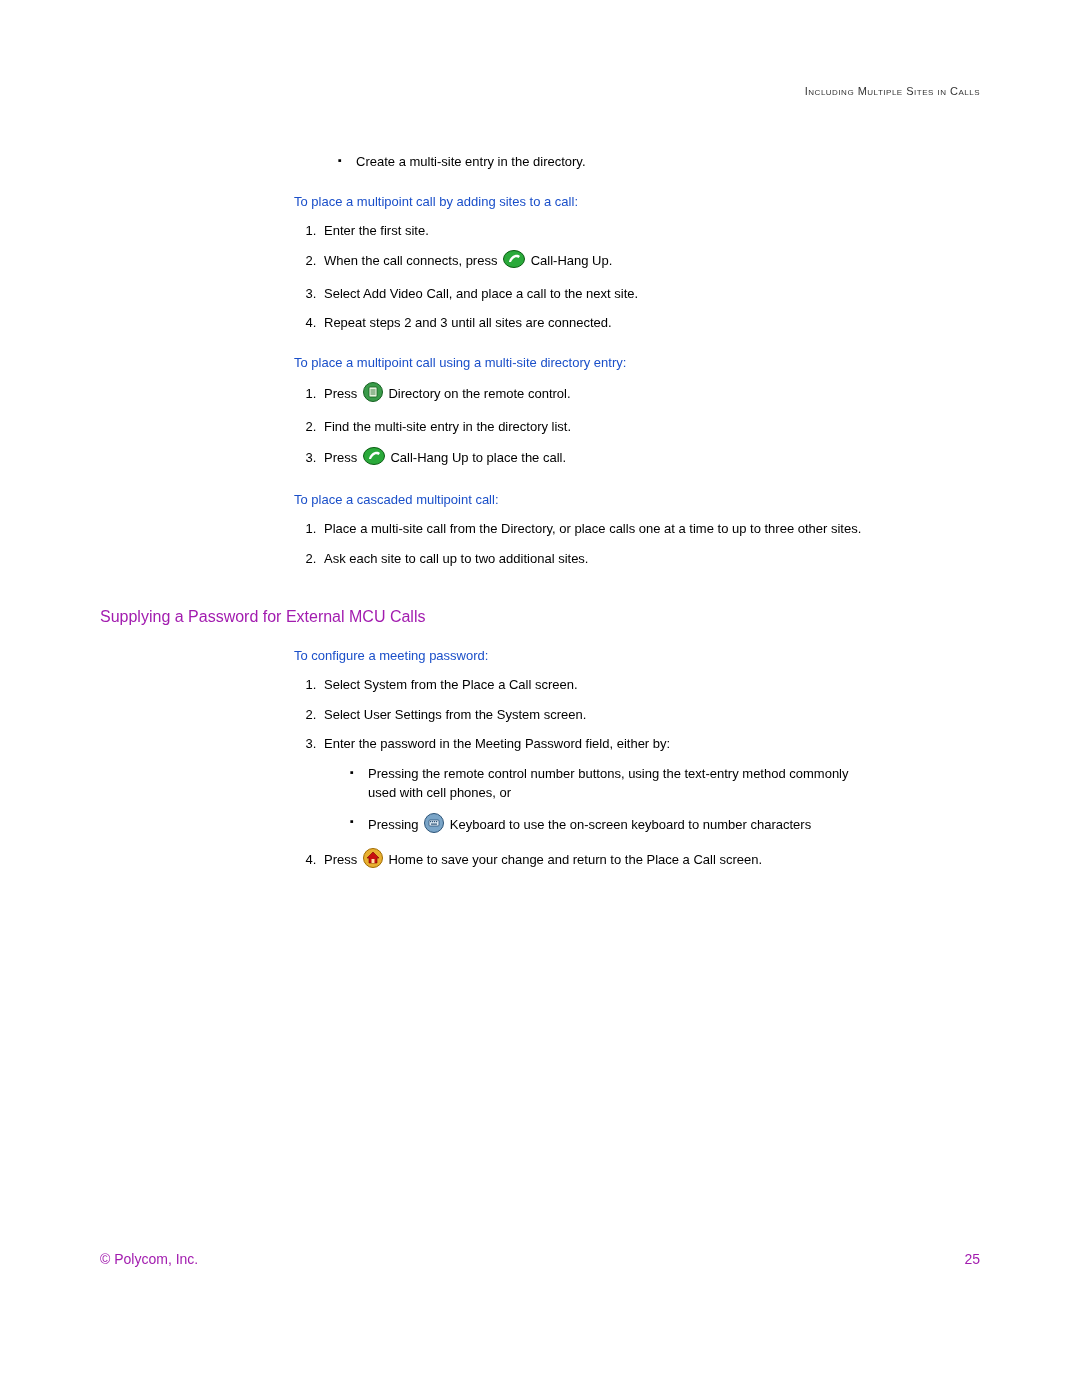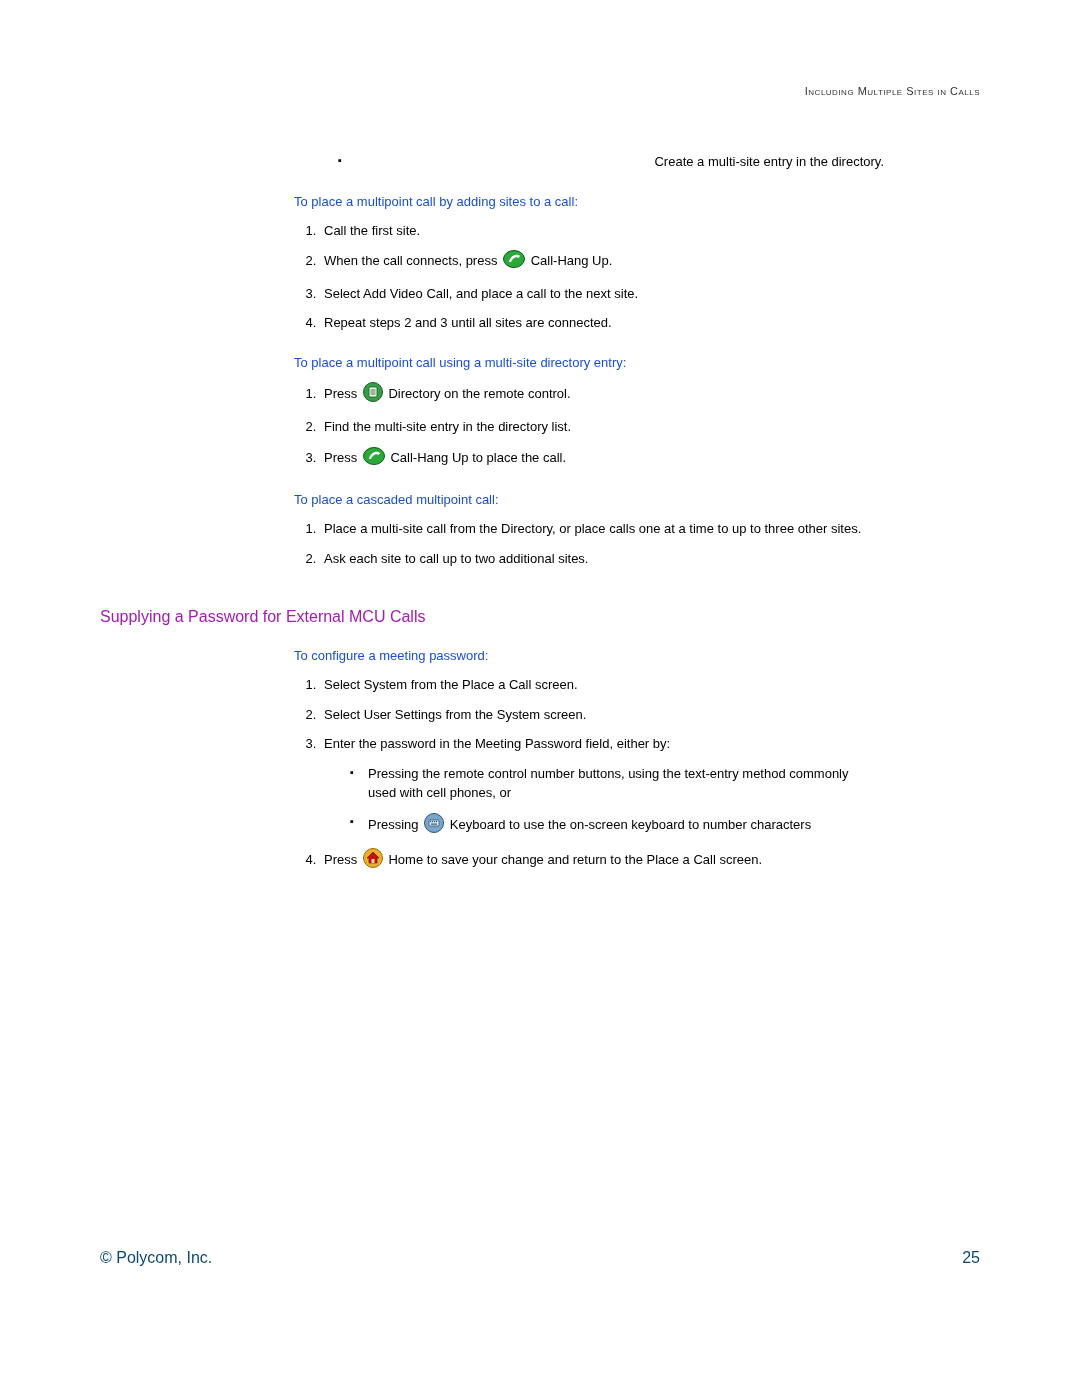--- a/index.html
+++ b/index.html
@@ -55,21 +55,20 @@
   ul.bullet-list {
     list-style: none;
     margin: 0 0 0 44px;
     padding: 0;
   }
   ul.bullet-list > li {
     margin: 8px 0;
     line-height: 1.5;
     padding-left: 18px;
     position: relative;
-    text-align: right;
   }
   ul.bullet-list > li::before {
     content: "▪";
     position: absolute;
     left: 0;
     top: 0;
     font-size: 11px;
     color: #000;
   }
   ul.sub-bullet-list {
@@ -99,22 +98,22 @@
   .icon {
     display: inline-block;
     vertical-align: middle;
     margin: 0 2px;
   }
   .footer {
     position: absolute;
     bottom: 55px;
     left: 100px;
     right: 100px;
-    font-size: 16px;
-    color: #0c4a6e;
+    font-size: 14px;
+    color: #a21caf;
   }
   .footer .page-num {
     position: absolute;
     right: 0;
     bottom: 0;
   }
 </style>
 </head>
 <body>
 
@@ -122,21 +121,21 @@
 
   <div class="running-header">Including Multiple Sites in Calls</div>
 
   <div class="content-col">
     <ul class="bullet-list">
       <li>Create a multi-site entry in the directory.</li>
     </ul>
 
     <div class="sub-heading">To place a multipoint call by adding sites to a call:</div>
     <ol class="num-list">
-      <li>Call the first site.</li>
+      <li>Enter the first site.</li>
       <li>
         <span>When the call connects, press </span>
         <span class="icon">
           <svg width="22" height="18" viewBox="0 0 22 18">
             <ellipse cx="11" cy="9" rx="10.5" ry="8.5" fill="#2aa93a" stroke="#0a5d12" stroke-width="1"></ellipse>
             <path d="M6 12 C 6 10, 8 6, 12 5 C 14 4.5, 16 5, 17 6 L 15.5 8 C 14 7, 12 7, 10 9 C 9 10, 8.5 11, 8 12 Z" fill="#fff"></path>
           </svg>
         </span>
         <span class="bold">Call-Hang Up</span><span>.</span>
       </li>

